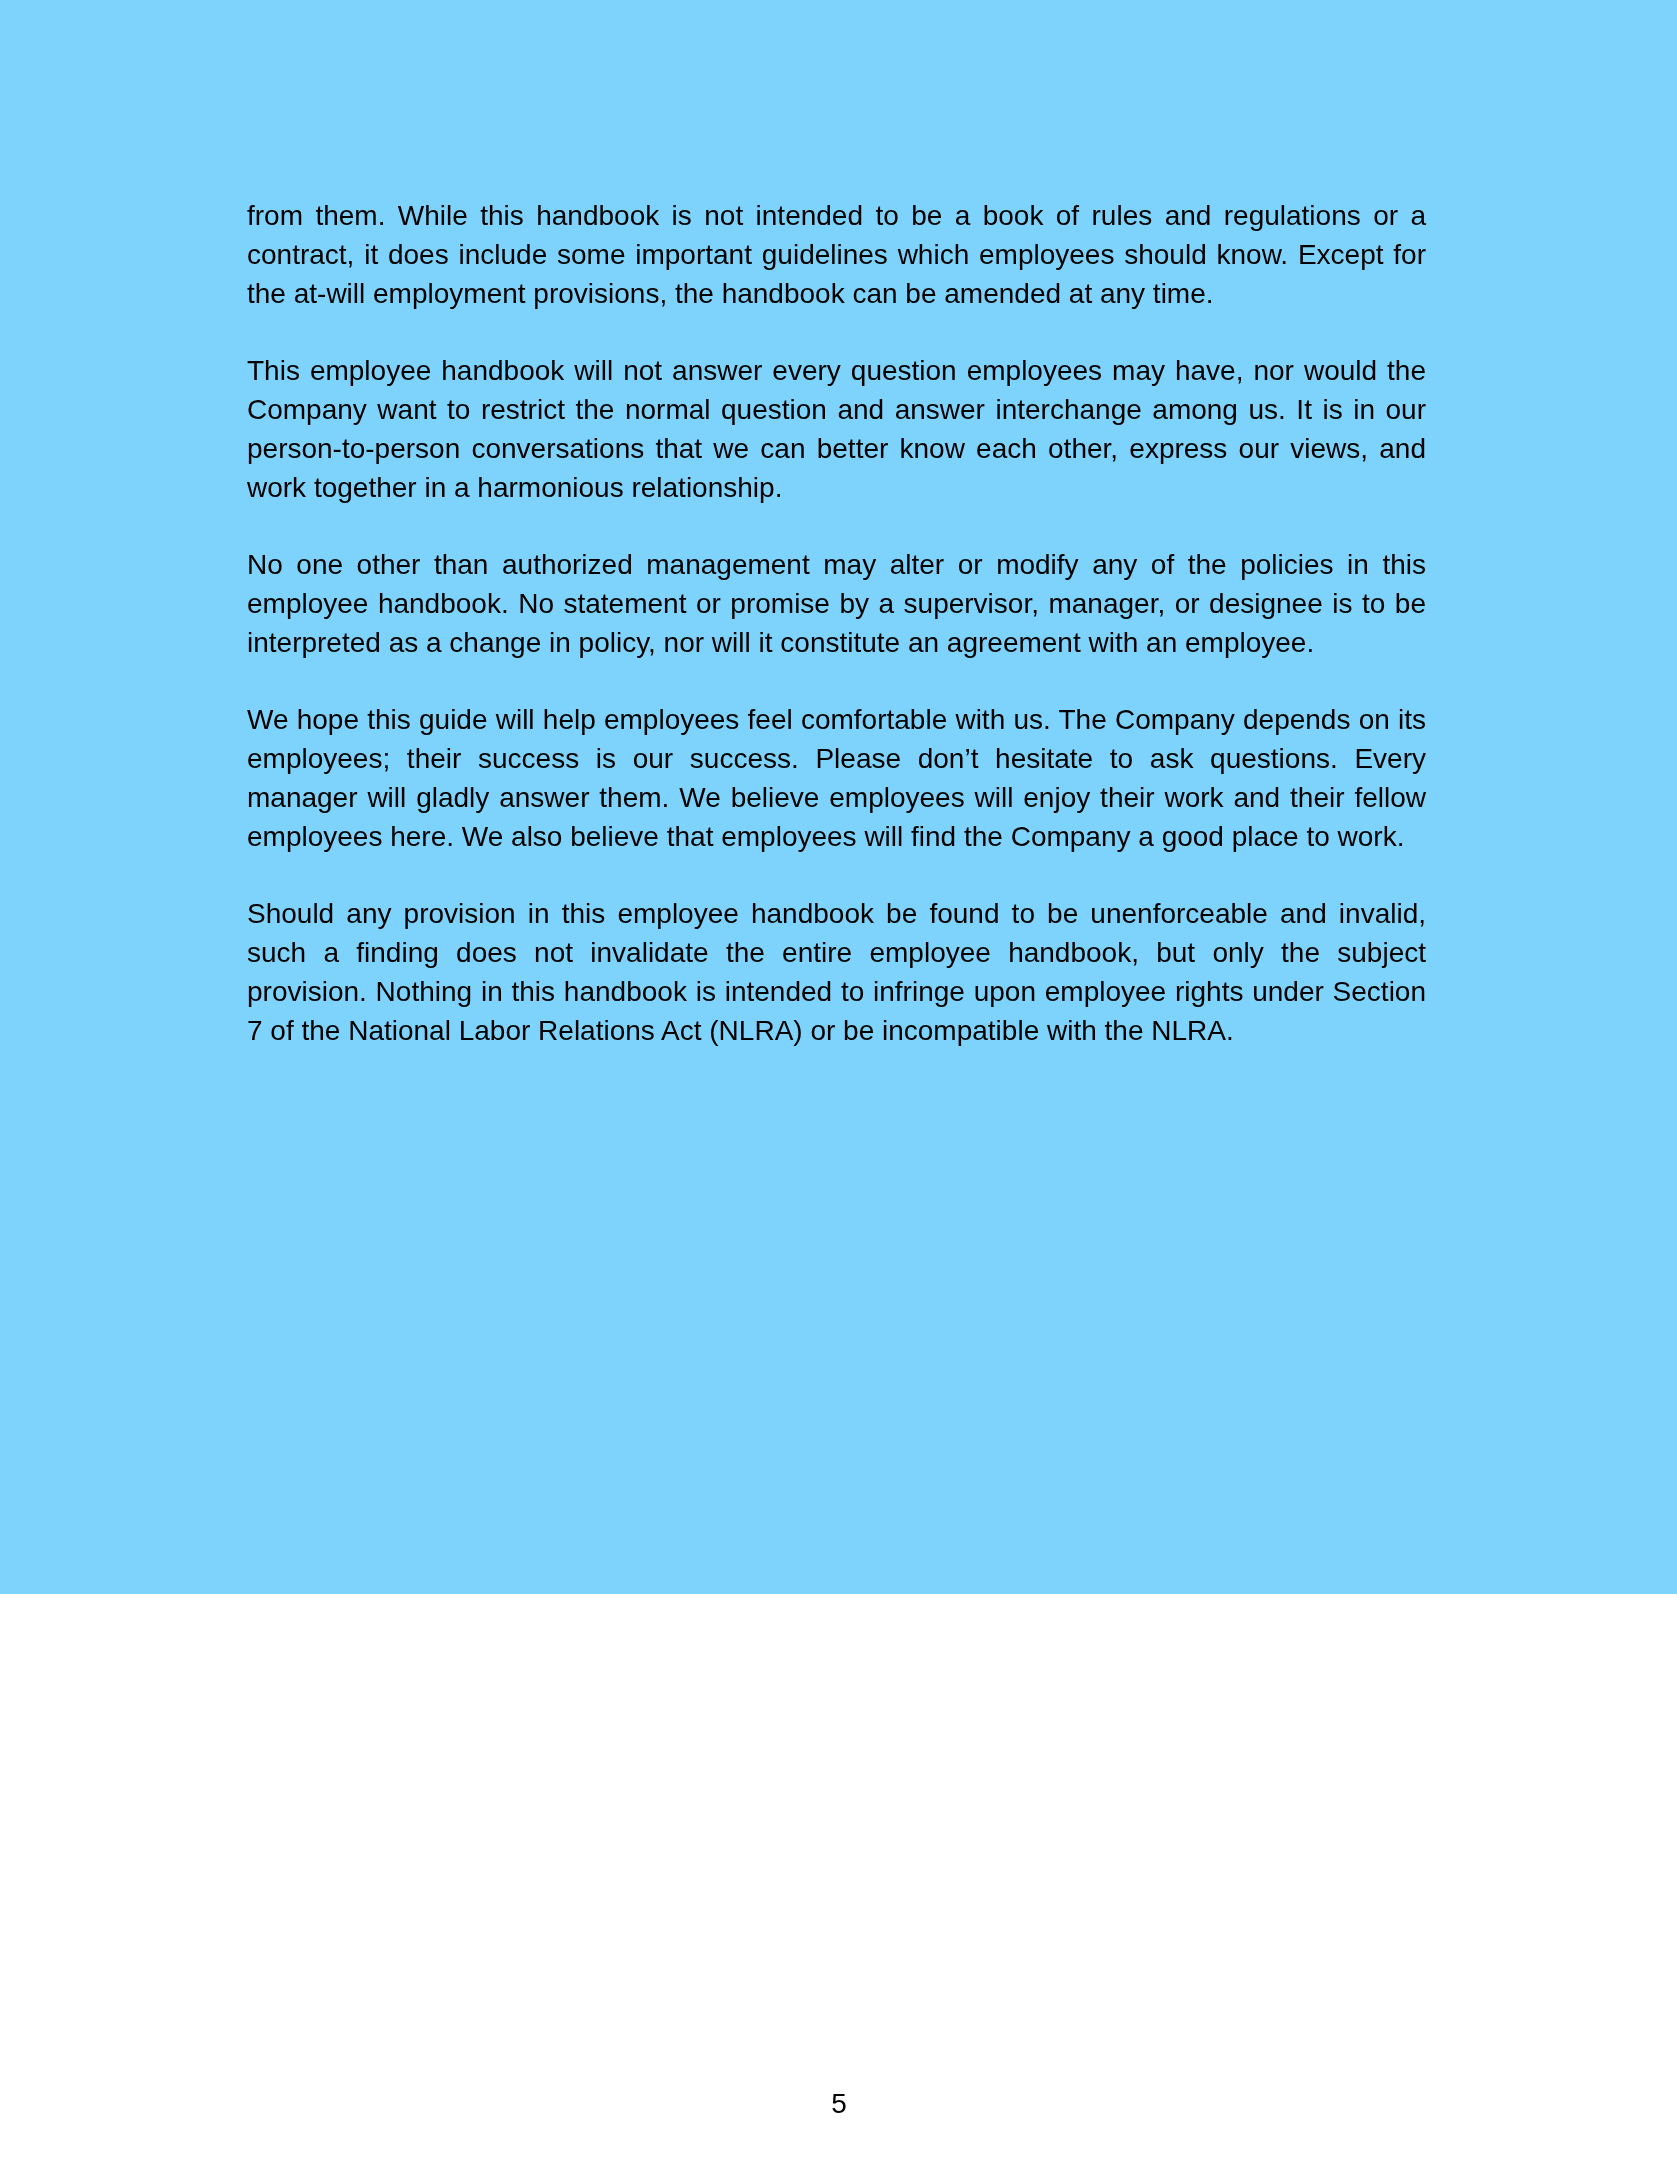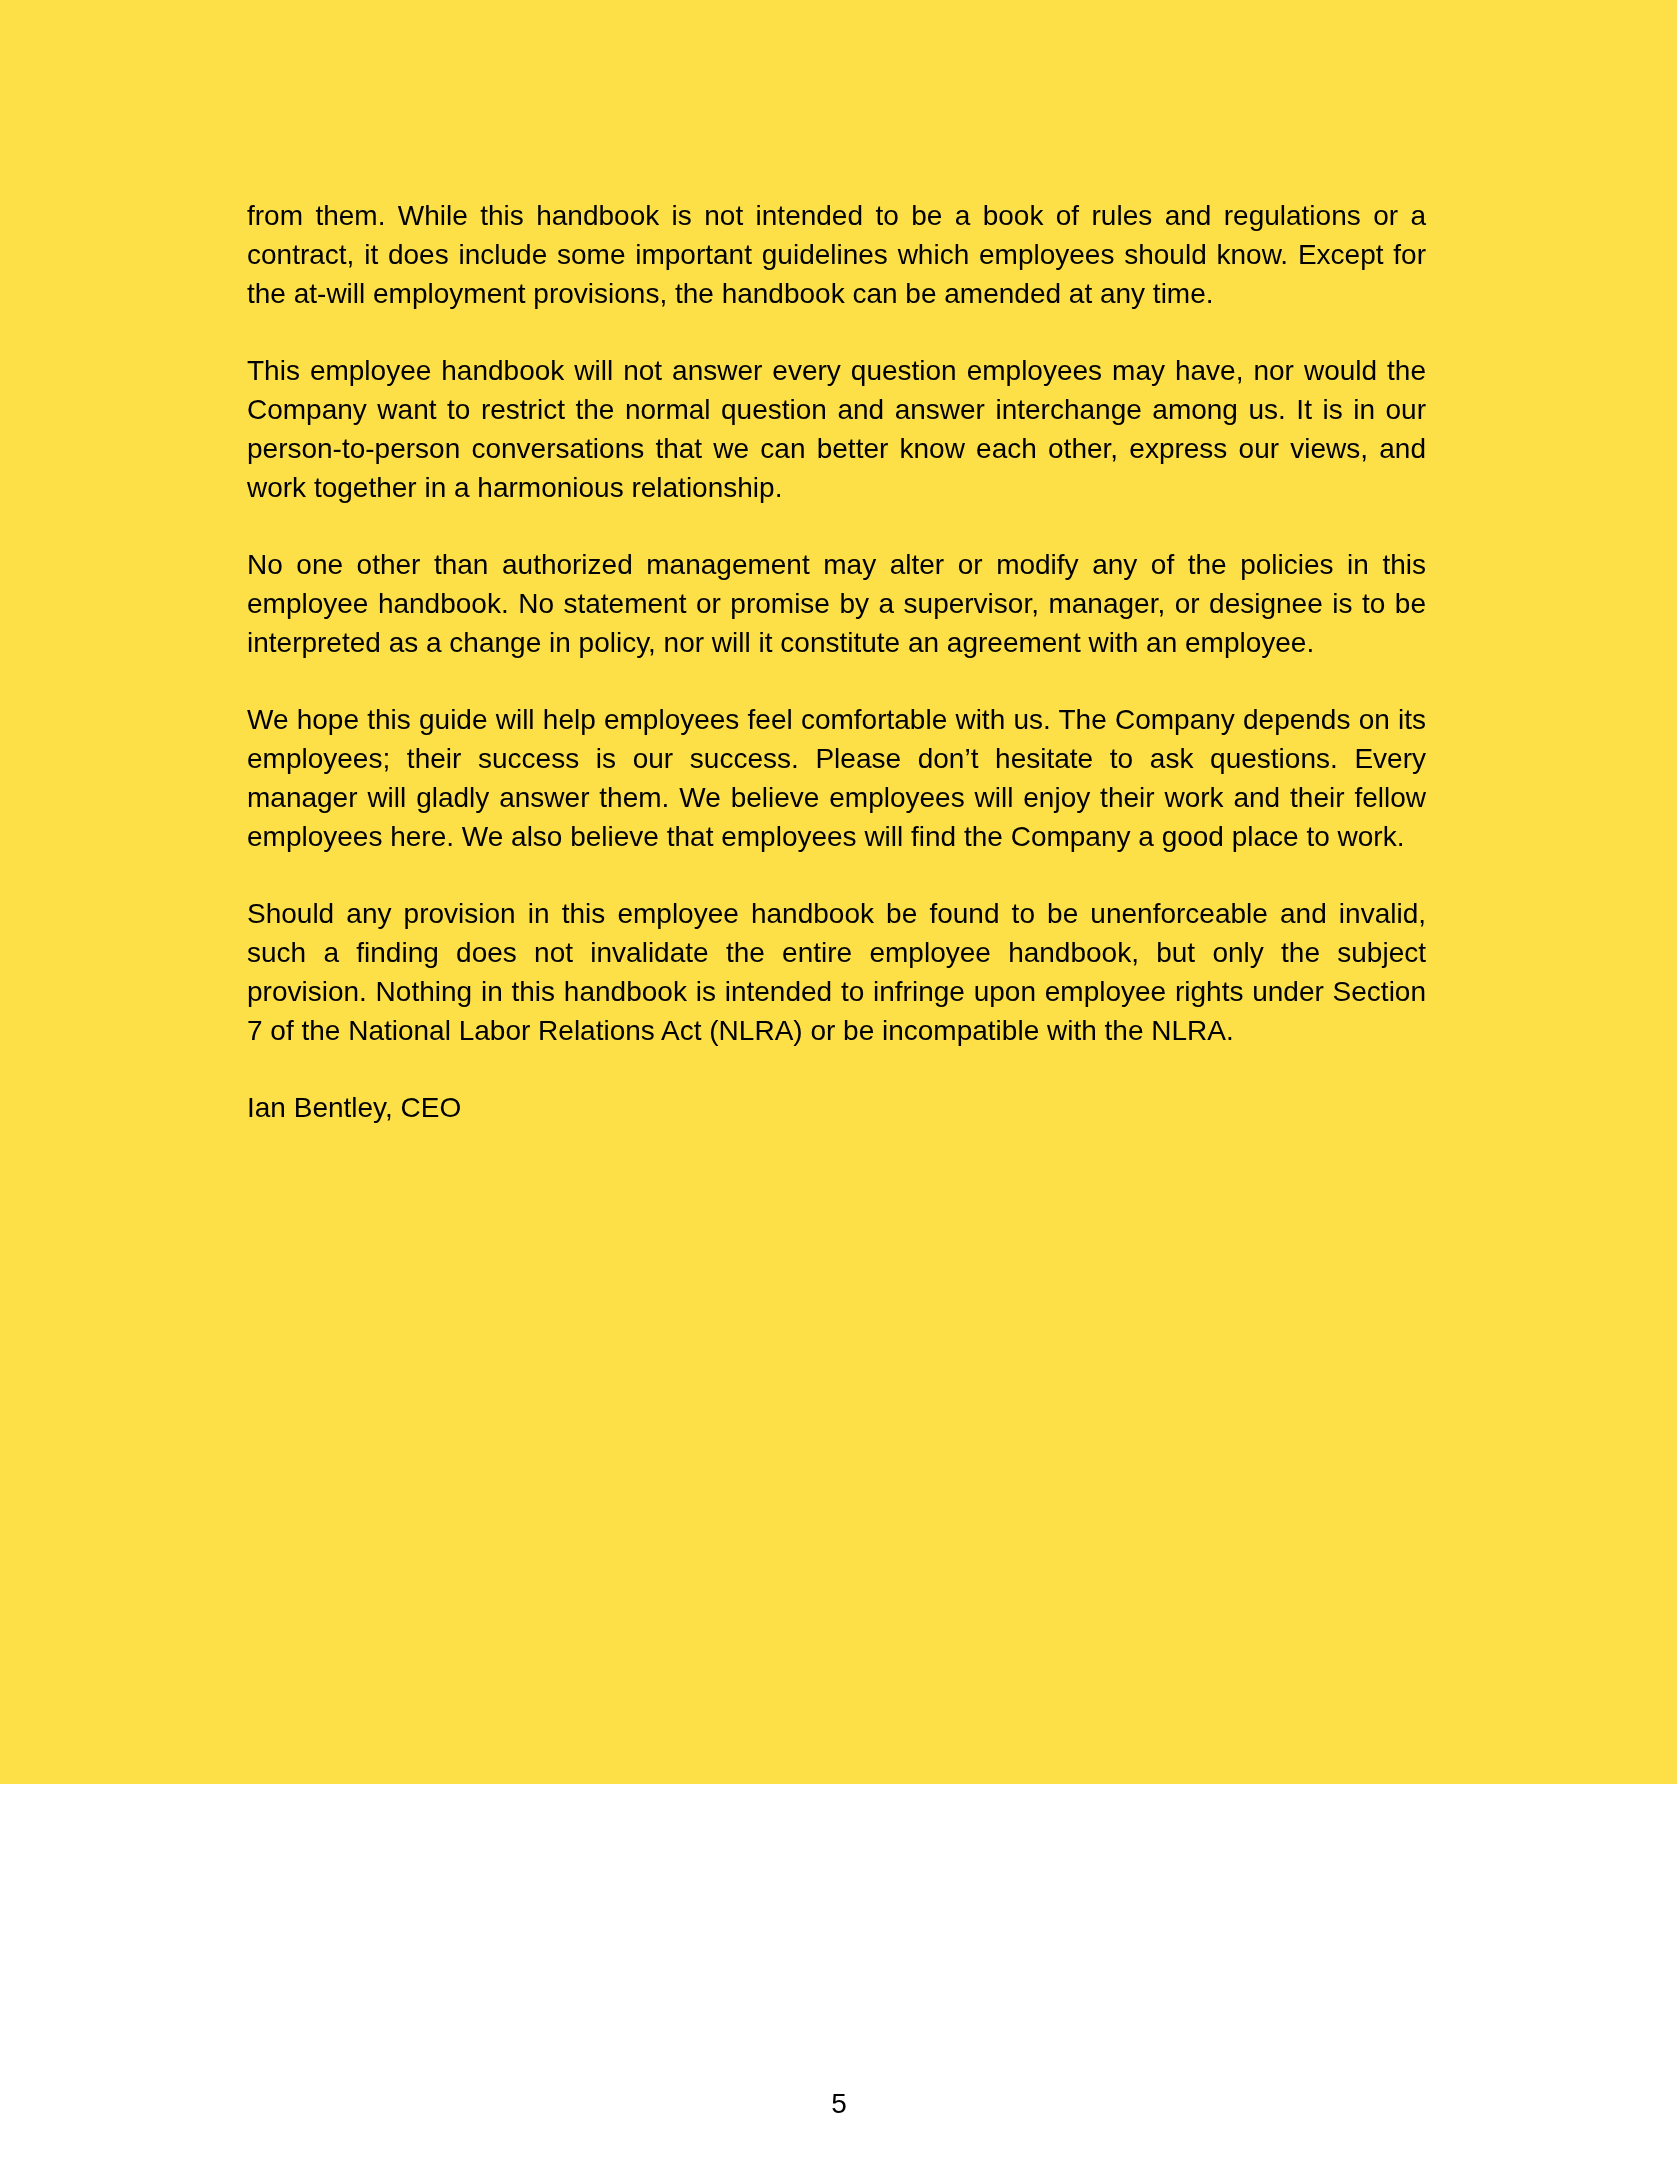--- a/index.html
+++ b/index.html
@@ -12,22 +12,22 @@
       height: 2175px;
       position: relative;
       overflow: hidden;
       font-family: "Liberation Sans", "DejaVu Sans", sans-serif;
       color: #000000;
     }
     .page {
       position: absolute;
       left: 0; top: 0;
       width: 1678px;
-      height: 1784px;
-      background: #fde047;
+      height: 1594px;
+      background: #7dd3fc;
     }
     .body-text {
       position: absolute;
       left: 247px;
       top: 196px;
       width: 1179px;
     }
     .para {
       margin: 0 0 38px 0;
       font-size: 28px;
@@ -54,17 +54,16 @@
 </head>
 <body>
 
 <div class="page">
   <div class="body-text">
     <p class="para">from them. While this handbook is not intended to be a book of rules and regulations or a contract, it does include some important guidelines which employees should know. Except for the at-will employment provisions, the handbook can be amended at any time.</p>
     <p class="para">This employee handbook will not answer every question employees may have, nor would the Company want to restrict the normal question and answer interchange among us. It is in our person-to-person conversations that we can better know each other, express our views, and work together in a harmonious relationship.</p>
     <p class="para">No one other than authorized management may alter or modify any of the policies in this employee handbook. No statement or promise by a supervisor, manager, or designee is to be interpreted as a change in policy, nor will it constitute an agreement with an employee.</p>
     <p class="para">We hope this guide will help employees feel comfortable with us. The Company depends on its employees; their success is our success. Please don’t hesitate to ask questions. Every manager will gladly answer them. We believe employees will enjoy their work and their fellow employees here. We also believe that employees will find the Company a good place to work.</p>
     <p class="para">Should any provision in this employee handbook be found to be unenforceable and invalid, such a finding does not invalidate the entire employee handbook, but only the subject provision. Nothing in this handbook is intended to infringe upon employee rights under Section 7 of the National Labor Relations Act (NLRA) or be incompatible with the NLRA.</p>
-    <p class="signature">Ian Bentley, CEO</p>
   </div>
   <div class="page-number">5</div>
 </div>
 
 
 </body></html>

